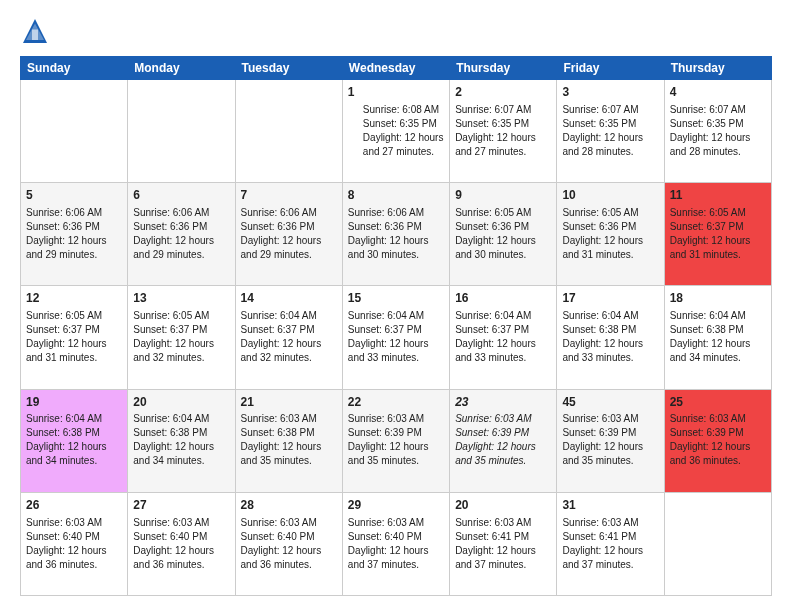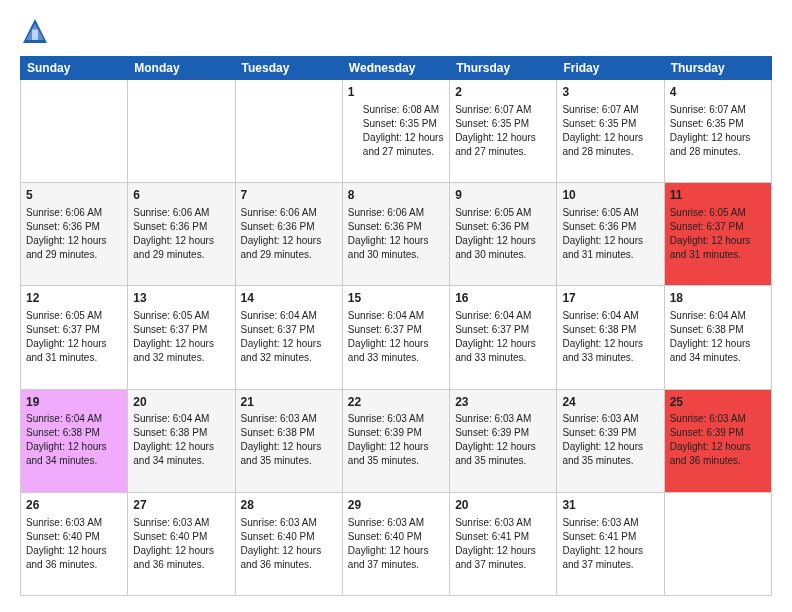--- a/index.html
+++ b/index.html
@@ -287,29 +287,29 @@
 Daylight: 12 hours
 and 35 minutes.</div>
           </td>
           <td style="background: rgb(245, 245, 245);">
             <span class="day-num">22</span>
             <div class="day-info" style="white-space: pre-line;">Sunrise: 6:03 AM
 Sunset: 6:39 PM
 Daylight: 12 hours
 and 35 minutes.</div>
           </td>
-          <td style="background: rgb(245, 245, 245);">
+          <td style="background: rgb(245, 245, 245); font-style: italic;">
             <span class="day-num">23</span>
             <div class="day-info" style="white-space: pre-line;">Sunrise: 6:03 AM
 Sunset: 6:39 PM
 Daylight: 12 hours
 and 35 minutes.</div>
           </td>
           <td style="background: rgb(245, 245, 245);">
-            <span class="day-num">24</span>
+            <span class="day-num">45</span>
             <div class="day-info" style="white-space: pre-line;">Sunrise: 6:03 AM
 Sunset: 6:39 PM
 Daylight: 12 hours
 and 35 minutes.</div>
           </td>
           <td style="background: #ef4444;">
             <span class="day-num">25</span>
             <div class="day-info" style="white-space: pre-line;">Sunrise: 6:03 AM
 Sunset: 6:39 PM
 Daylight: 12 hours

